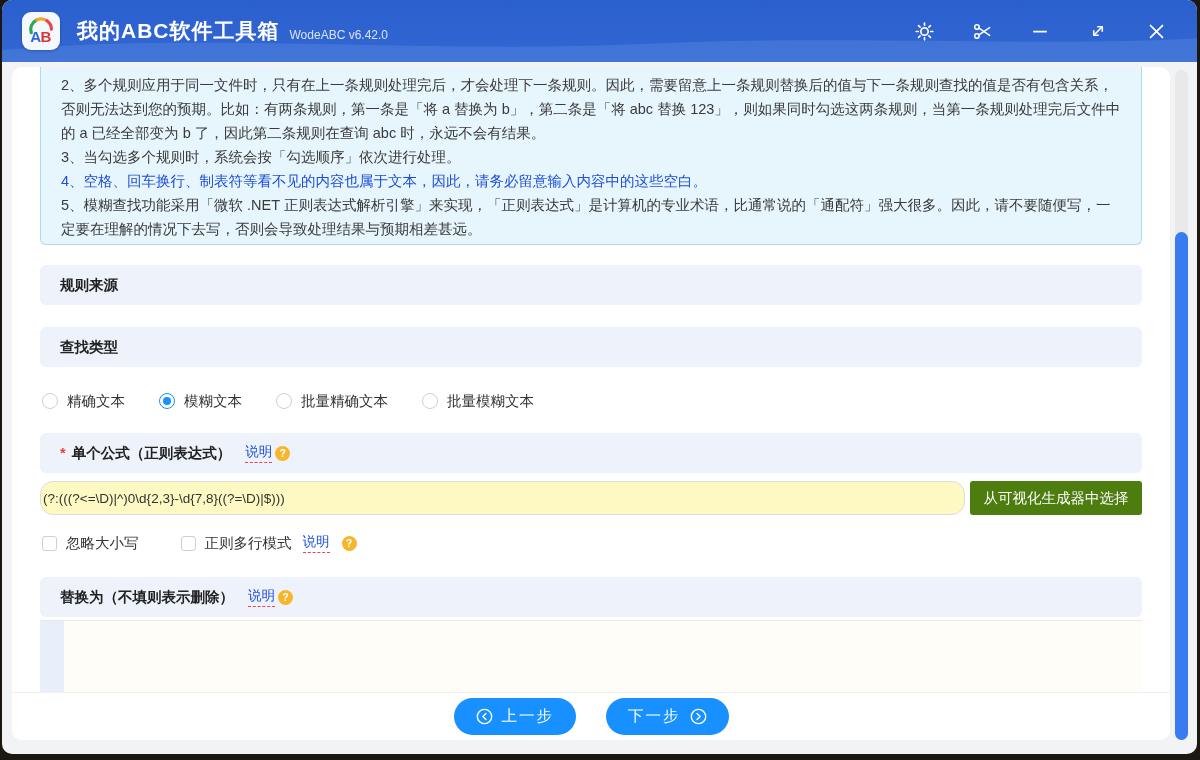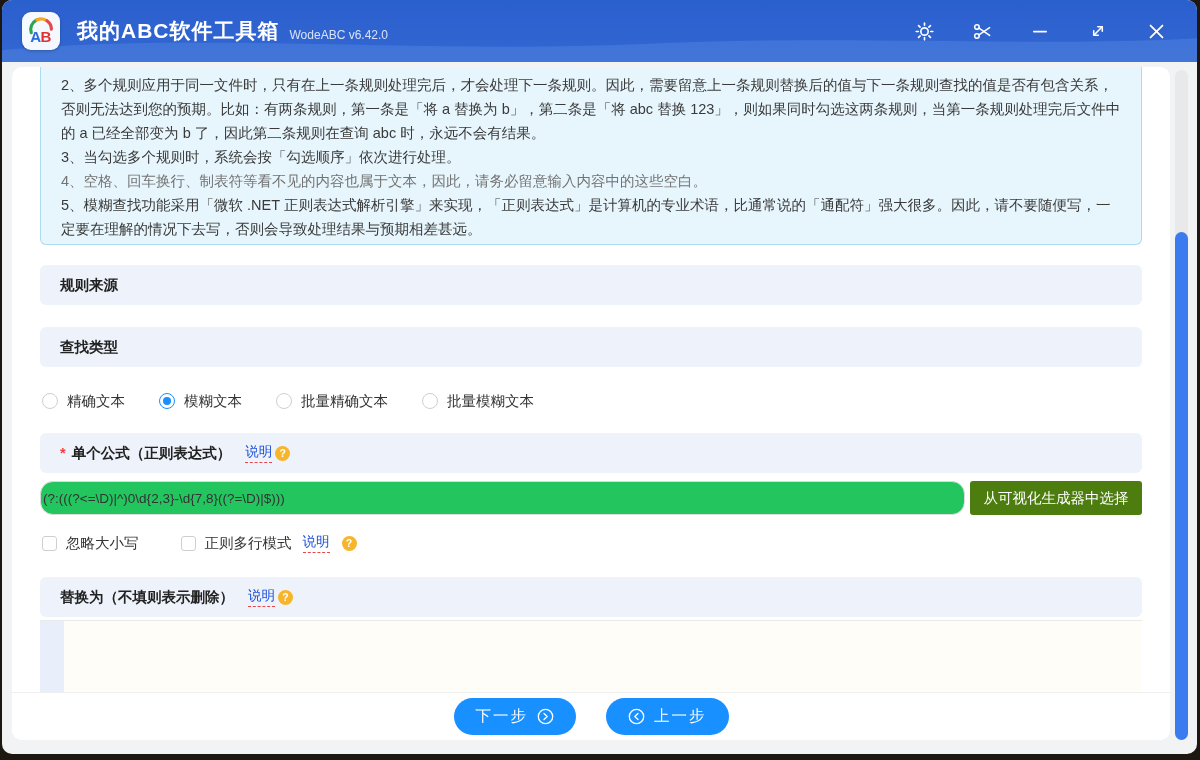--- a/index.html
+++ b/index.html
@@ -23,21 +23,21 @@
 
   
   .card { position:absolute; left:10px; top:67px; width:1158px; bottom:14px;
           background:#fff; border-radius:10px; overflow:hidden; }
   .card-content { padding:0 28px; }
 
   
   .notice { background:#e7f6fd; border:1px solid #abdcf0; border-top:none;
             border-radius:0 0 6px 6px; padding:6px 20px 12px 20px; height:178px; overflow:hidden; }
   .notice-line { font-size:14.5px; color:#3a3a3a; line-height:24px; }
-  .notice-line.red { color:#737373; }
+  .notice-line.red { color:#1d4ed8; }
 
   
   .strip { background:#eef2fb; border-radius:6px; height:40px; display:flex; align-items:center;
            padding:0 20px; font-size:14.5px; font-weight:bold; color:#222; }
   .strip .req { color:#f23c3c; margin-right:6px; font-weight:bold; }
   .help-link { font-size:13.5px; font-weight:normal; color:#1d4ed8; margin-left:14px;
                border-bottom:1px dashed #e84749; padding-bottom:1px; cursor:pointer; }
   .help-q { width:15px; height:15px; border-radius:50%; background:#f7b52c; color:#fff; font-size:10.5px;
             font-weight:bold; display:inline-flex; align-items:center; justify-content:center; margin-left:3px; cursor:pointer; }
 
@@ -46,21 +46,21 @@
   .opt { display:flex; align-items:center; gap:9px; cursor:pointer; }
   .opt-label { font-size:14.5px; color:#333; }
   .radio { width:16px; height:16px; border-radius:50%; border:1px solid #cfcfcf; background:#fff; position:relative; flex:0 0 auto; }
   .radio.checked { border-color:#1890ff; }
   .radio.checked::after { content:""; position:absolute; inset:3px; border-radius:50%; background:#1890ff; }
   .cb { width:15px; height:15px; border:1px solid #cfcfcf; border-radius:3px; background:#fff; flex:0 0 auto; }
 
   
   .input-row { display:flex; align-items:stretch; height:34px; }
   .text-input { flex:1; border:1px solid #dcdcdc; border-radius:13px; padding:0 2px; font-size:13.5px;
-                color:#333; outline:none; background:#22c55e; font-family:"Liberation Sans", sans-serif; }
+                color:#333; outline:none; background:#fef9c3; font-family:"Liberation Sans", sans-serif; }
   .picker-btn { width:172px; margin-left:5px; background:#4d7c0f; color:#fff; border:none; border-radius:3px;
                 font-size:14.5px; cursor:pointer; font-family:"Liberation Sans", sans-serif; }
 
   
   .editor { display:flex; height:105px; border-top:1px solid #e9e9e9; border-bottom:1px solid #e3e3e3; margin-top:3px; }
   .editor-gutter { width:24px; background:#e9eefb; }
   .editor-body { flex:1; background:#fffdf7; }
 
   
   .footer { position:absolute; left:0; right:0; bottom:0; height:48px; background:#fff;
@@ -211,33 +211,33 @@
       </div>
       <div class="editor">
         <div class="editor-gutter"></div>
         <div class="editor-body"></div>
       </div>
 
     </div>
 
     <div class="footer">
       <button class="pill-btn">
+        <svg width="17" height="17" viewBox="0 0 18 18" fill="none" stroke="#fff" stroke-width="1.4">
+          <circle cx="9" cy="9" r="7.6"></circle>
+            <polyline points="10.6,5.8 7.2,9 10.6,12.2" stroke-linecap="round" stroke-linejoin="round"></polyline>
+        </svg>
+        <span>上一步</span>
+      </button>
+      <button class="pill-btn">
         <span>下一步</span>
         <svg width="17" height="17" viewBox="0 0 18 18" fill="none" stroke="#fff" stroke-width="1.4">
           <circle cx="9" cy="9" r="7.6"></circle>
             <polyline points="7.4,5.8 10.8,9 7.4,12.2" stroke-linecap="round" stroke-linejoin="round"></polyline>
         </svg>
       </button>
-      <button class="pill-btn">
-        <svg width="17" height="17" viewBox="0 0 18 18" fill="none" stroke="#fff" stroke-width="1.4">
-          <circle cx="9" cy="9" r="7.6"></circle>
-            <polyline points="10.6,5.8 7.2,9 10.6,12.2" stroke-linecap="round" stroke-linejoin="round"></polyline>
-        </svg>
-        <span>上一步</span>
-      </button>
     </div>
   </div>
 
   <div class="scroll-track">
     <div class="scroll-thumb"></div>
   </div>
 
 </div>
 
 </body></html>

